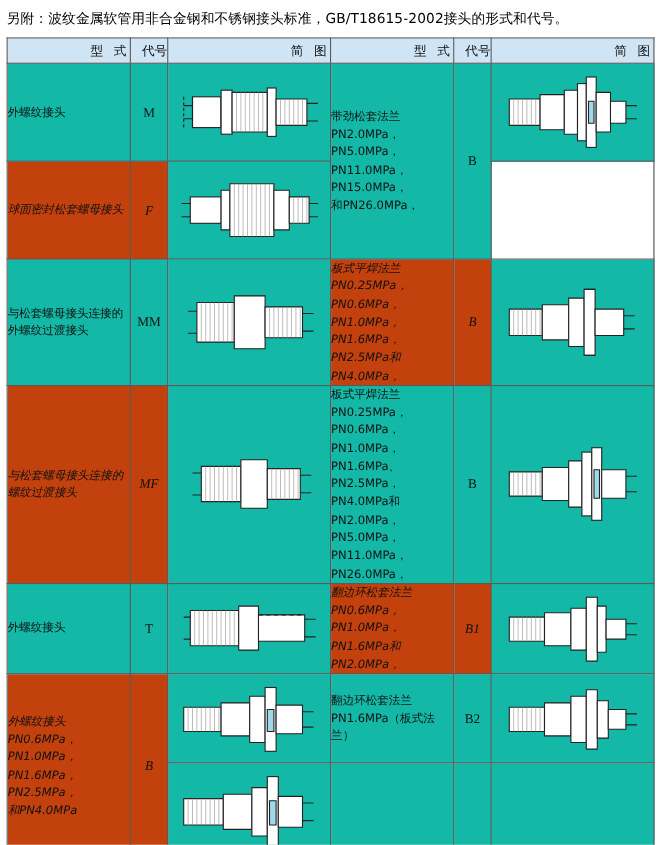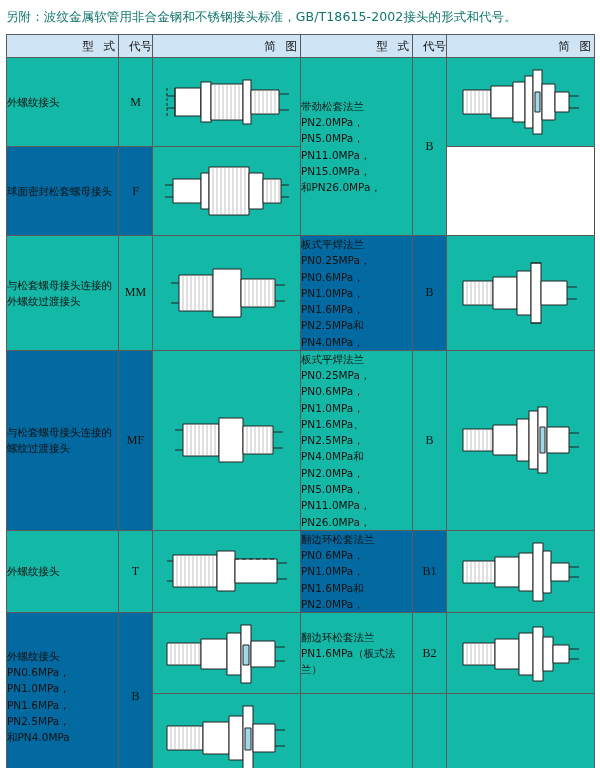--- a/index.html
+++ b/index.html
@@ -8,21 +8,21 @@
     background:#ffffff;
     font-family:"DejaVu Sans","Liberation Sans",sans-serif;
     font-size:11px;
     color:#111;
     overflow:hidden;
   }
   .page{width:600px;height:768px;position:relative;box-sizing:border-box;padding:0;}
   .title{
     font-size:12.5px;
     padding:9px 6px 8px 6px;
-    color:#0f766e;
+    color:#000000;
     letter-spacing:0.1px;
     white-space:nowrap;
   }
   table.main{
     border-collapse:collapse;
     table-layout:fixed;
     width:588px;
     margin:0 6px;
     border:1px solid #4a4a4a;
   }
@@ -51,21 +51,21 @@
   .cell-code{
     text-align:center;
     font-size:12px;
     font-family:"Liberation Serif",serif;
   }
   .cell-fig{
     text-align:center;
     padding:0;
     background:#ffffff;
   }
-  .yellow{background:#0369a1;}
+  .yellow{background:#c2410c;font-style:italic;}
   .white{background:#14b8a6;}
   svg{display:block;margin:0 auto;}
   .fig-wrap{display:flex;align-items:center;justify-content:center;}
 </style>
 </head>
 <body>
 
 <div class="page">
 
   <div class="title">另附：波纹金属软管用非合金钢和不锈钢接头标准，GB/T18615-2002接头的形式和代号。</div>

